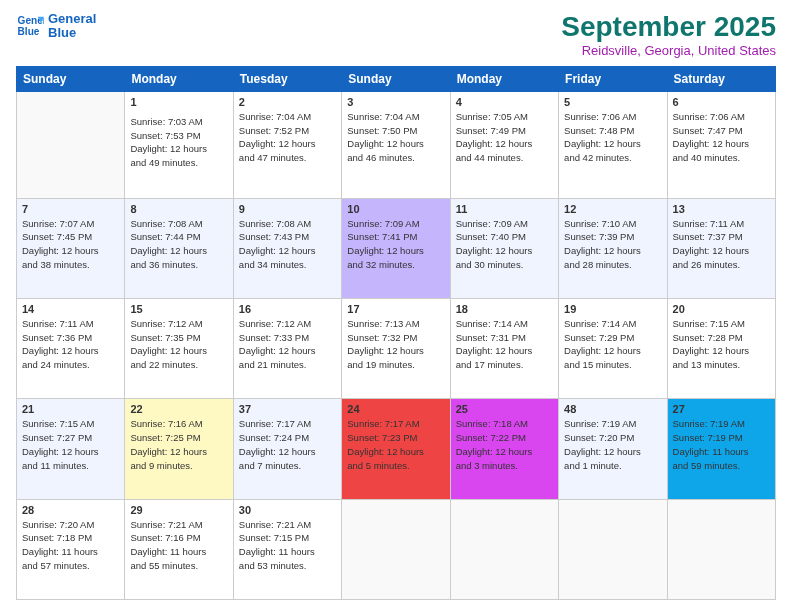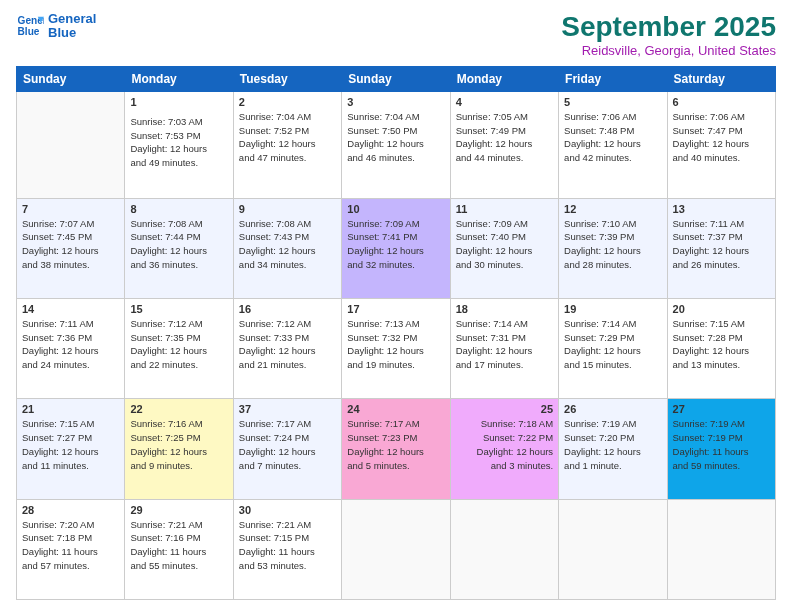--- a/index.html
+++ b/index.html
@@ -281,36 +281,36 @@
 Daylight: 12 hours
 and 9 minutes.</div>
           </td>
           <td style="background: rgb(240, 244, 255);">
             <span class="day-num">37</span>
             <div class="day-info" style="white-space: pre-wrap;">Sunrise: 7:17 AM
 Sunset: 7:24 PM
 Daylight: 12 hours
 and 7 minutes.</div>
           </td>
-          <td style="background: #f9a8d4;">
+          <td style="background: #ef4444;">
             <span class="day-num">24</span>
             <div class="day-info" style="white-space: pre-wrap;">Sunrise: 7:17 AM
 Sunset: 7:23 PM
 Daylight: 12 hours
 and 5 minutes.</div>
           </td>
-          <td style="background: #f0abfc; text-align: right;">
+          <td style="background: #d946ef;">
             <span class="day-num">25</span>
             <div class="day-info" style="white-space: pre-wrap;">Sunrise: 7:18 AM
 Sunset: 7:22 PM
 Daylight: 12 hours
 and 3 minutes.</div>
           </td>
           <td style="background: rgb(240, 244, 255);">
-            <span class="day-num">26</span>
+            <span class="day-num">48</span>
             <div class="day-info" style="white-space: pre-wrap;">Sunrise: 7:19 AM
 Sunset: 7:20 PM
 Daylight: 12 hours
 and 1 minute.</div>
           </td>
           <td style="background: #0ea5e9;">
             <span class="day-num">27</span>
             <div class="day-info" style="white-space: pre-wrap;">Sunrise: 7:19 AM
 Sunset: 7:19 PM
 Daylight: 11 hours

